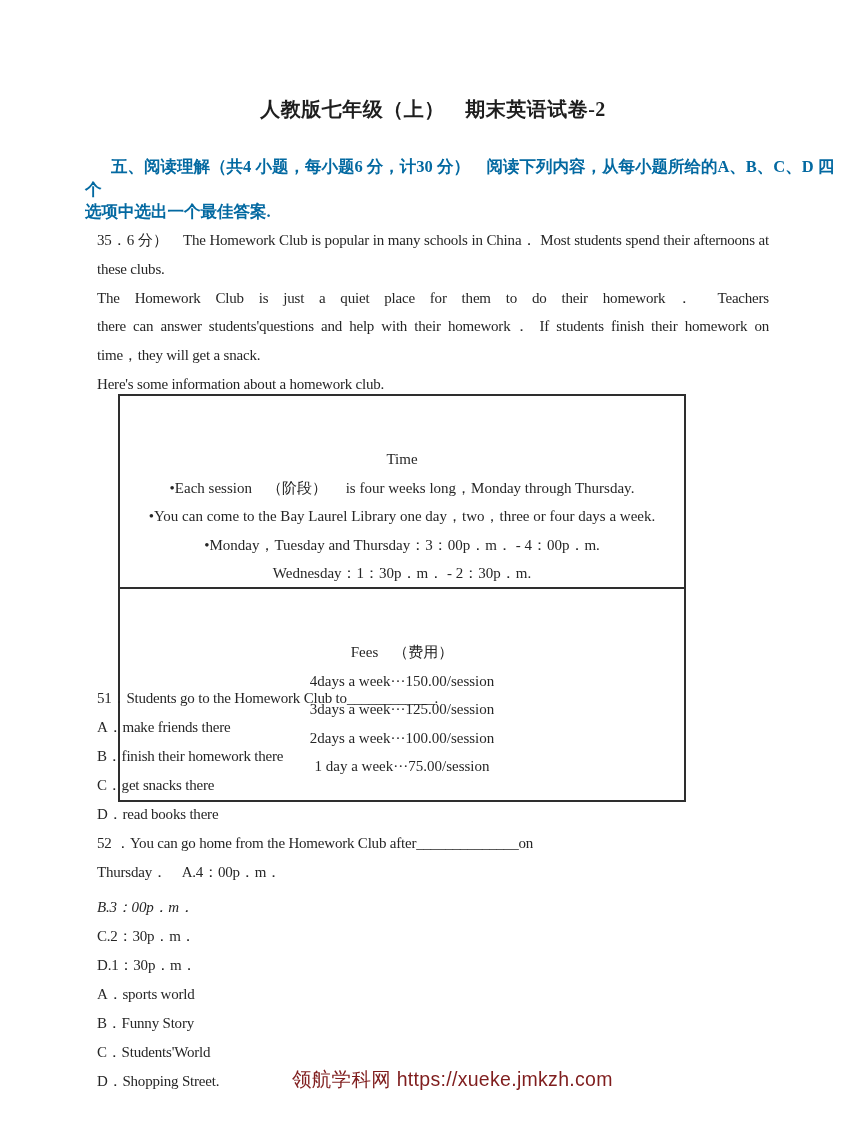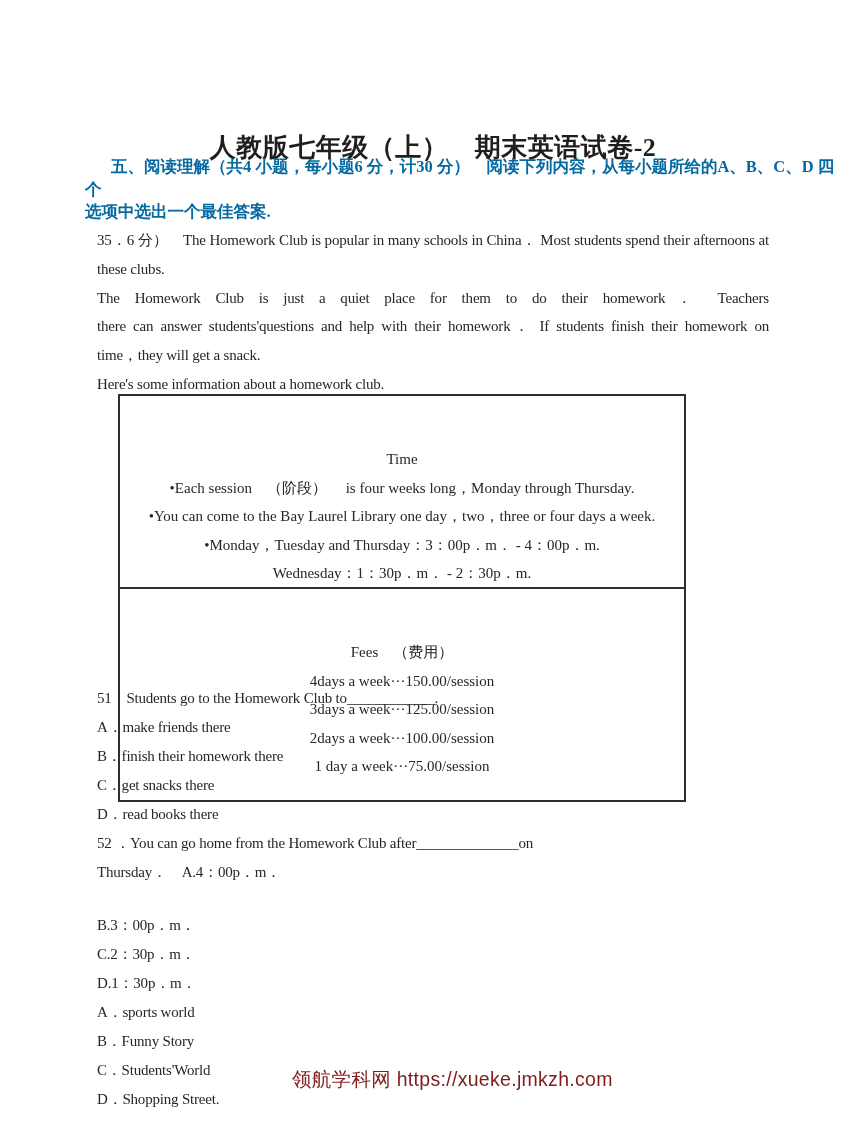--- a/index.html
+++ b/index.html
@@ -7,24 +7,23 @@
   body {
     background:#ffffff;
     font-family:"Liberation Serif", serif;
     color:#262626;
     position:relative;
   }
   .page { position:absolute; inset:0; background:#ffffff; overflow:hidden; }
 
   .title {
     position:absolute; top:96px; left:0; width:866px;
-    text-align:center; font-size:26px; font-weight:bold; color:#1e1e1e;
+    text-align:center; font-size:20px; font-weight:bold; color:#1e1e1e;
     letter-spacing:0.5px;
     font-family:"Liberation Serif", serif;
-    margin-top:34px;
   }
 
   .sec {
     position:absolute; left:85px; width:710px;
     font-weight:bold; font-size:16.5px; color:#0369a1;
     white-space:nowrap;
   }
   .sec1 { top:156px; text-indent:26px; }
   .sec2 { top:179px; }
   .sec3 { top:201px; }
@@ -44,21 +43,21 @@
   .tsection { text-align:center;margin-top:47px; }
   .time-sec { height:146px; border-bottom:2px solid #2e2e2e; padding-top:2px; }
   .fees-sec { height:164px; padding-top:2px; }
   .tline { line-height:28.6px; }
 
   .questions {
     position:absolute; left:97px; top:684px; width:672px;
     font-size:15px; letter-spacing:-0.2px;
   }
   .qline { line-height:29px; white-space:nowrap; }
-  .mt6 { margin-top:24px; }
+  .mt6 { margin-top:6px;font-style:italic; }
   .mt3 { margin-top:3px; }
 
   .watermark {
     position:absolute; left:292px; top:1066px;
     font-family:"Liberation Sans", sans-serif;
     font-size:19.5px; color:#7f1d1d; letter-spacing:0.3px;
     white-space:nowrap;
   }
 </style>
 </head>

